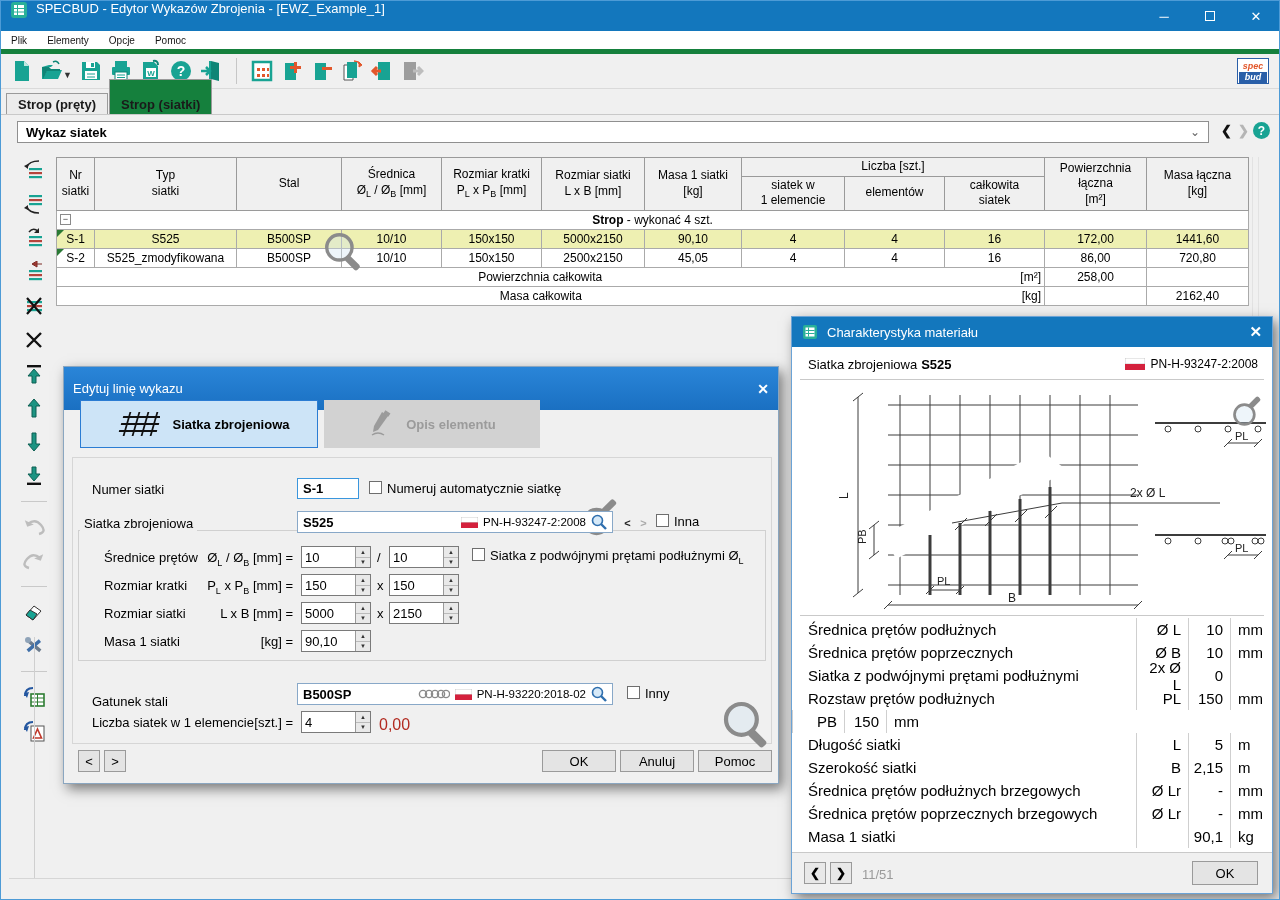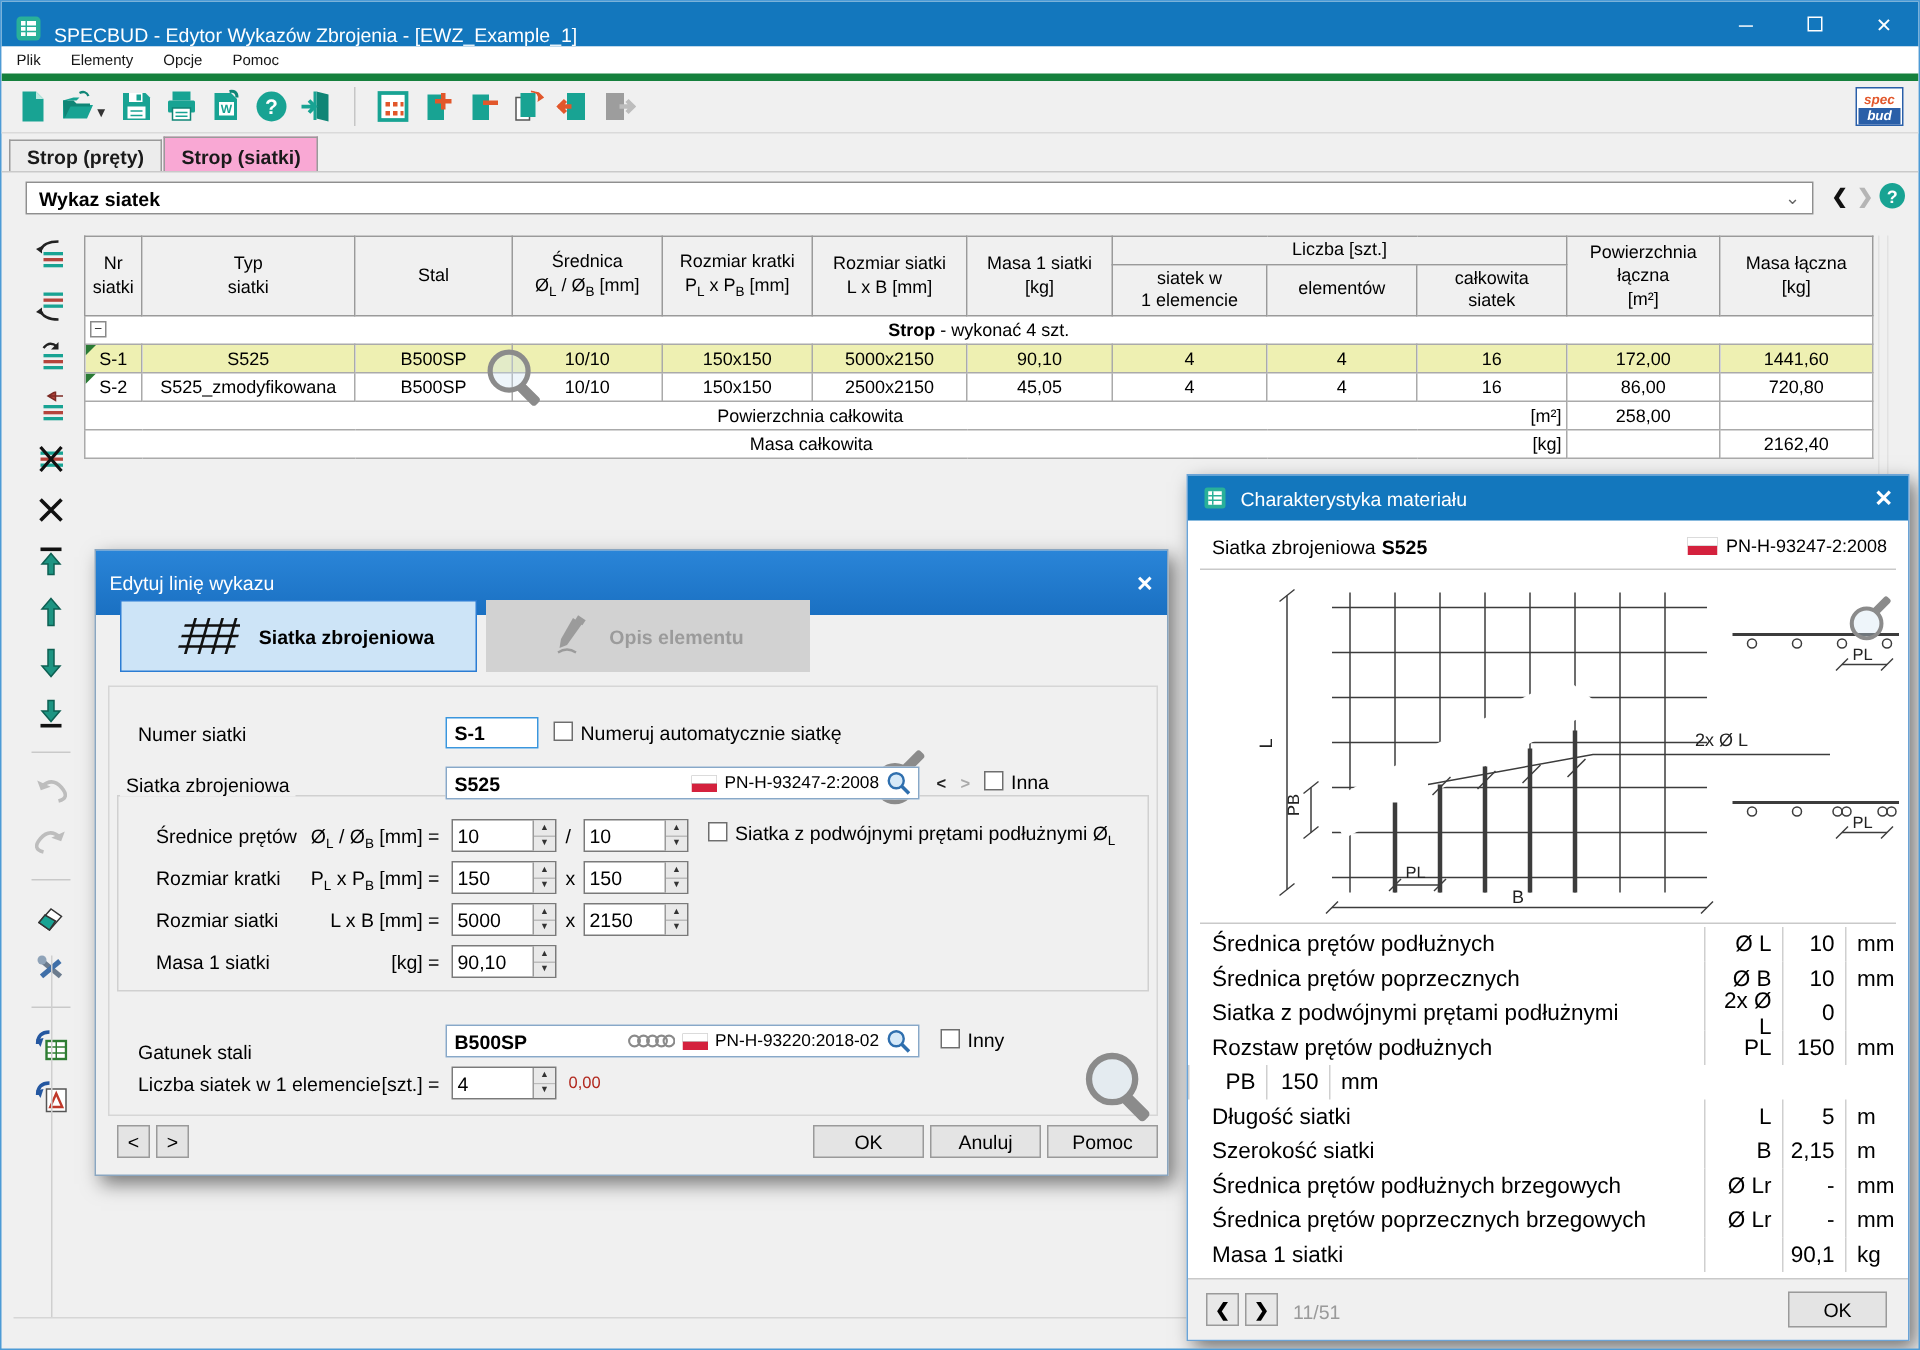--- a/index.html
+++ b/index.html
@@ -1,41 +1,41 @@
 <!DOCTYPE html>
 <html><head>
 <meta charset="utf-8">
 <style>
   *{box-sizing:border-box;margin:0;padding:0}
   html,body{width:1280px;height:900px}
   body{font-family:"Liberation Sans",sans-serif;background:#666}
   #app{position:relative;width:1280px;height:900px;background:#f0f0f0;overflow:hidden;border:1px solid #4d9bd6}
 
   
-  .titlebar{position:absolute;left:0;top:0;right:0;height:30px;background:#1377bd;display:flex;align-items:flex-end;color:#fff;font-size:13px}
+  .titlebar{position:absolute;left:0;top:0;right:0;height:30px;background:#1377bd;display:flex;align-items:flex-start;color:#fff;font-size:13px}
   .appicon{margin:0 8px 0 9px}
   .wctrls{margin-left:auto;display:flex;height:100%}
   .wc{width:46px;height:100%;display:flex;align-items:center;justify-content:center;color:#fff;font-size:13px}
   .wc .maxbox{width:10px;height:10px;border:1px solid #fff;display:inline-block}
 
   
   .menubar{position:absolute;left:0;top:30px;right:0;height:23px;background:#fff;display:flex;align-items:center;font-size:10px;color:#151515;border-bottom:5px solid #15803d}
   .menubar span{padding:0 10px;cursor:default}
   .toolbar{position:absolute;left:0;top:53px;right:0;height:35px;background:#f0f0f0;border-bottom:1px solid #dadada;display:flex;align-items:center;padding-left:6px}
   .tbi{width:30px;height:28px;display:flex;align-items:center;justify-content:center}
   .caret{font-size:9px;color:#333;margin:8px 4px 0 -4px}
   .tsep{width:1px;height:26px;background:#c6c6c6;margin:0 10px}
   .logo{position:absolute;right:10px;top:4px;width:32px;height:26px;border:1px solid #2a5fa8;background:#fff;font-weight:bold;font-style:italic;font-size:9px;line-height:1;text-align:center}
   .logo .l1{color:#e2572b;display:block;padding-top:3px}
   .logo .l2{color:#fff;background:#2a5fa8;display:block;margin:1px;padding:1px 0}
 
   
   .tabbar{position:absolute;left:0;top:88px;right:0;height:25px;display:flex;align-items:flex-end;padding-left:5px}
   .tab{font-weight:bold;font-size:13px;padding:3px 11px 2px;border:1px solid #9a9a9a;border-bottom:none;background:#ececec;color:#1a1a1a;margin-right:1px}
-  .tab.active{background:#f9a8d4;padding-top:5px;position:relative;z-index:3}
+  .tab.active{background:#15803d;padding-top:17px;position:relative;z-index:3}
   .contentline{position:absolute;left:0;top:113px;right:0;height:1px;background:#c9c9c9}
 
   
   #wykaz-bar{position:absolute;left:16px;top:120px;width:1192px;height:22px;background:#fff;border:1px solid #8f8f8f;display:flex;align-items:center;font-weight:bold;font-size:13px;padding:0 8px}
   #wykaz-bar .chev{margin-left:auto;font-weight:normal;color:#666;font-size:12px}
   .wnav{position:absolute;top:122px;font-size:13px;font-weight:bold}
   #wnav-prev{left:1220px;color:#111}
   #wnav-next{left:1237px;color:#b5b5b5}
   #wykaz-help{position:absolute;left:1252px;top:121px;width:17px;height:17px;border-radius:50%;background:#18a393;color:#fff;font-weight:bold;font-size:12px;display:flex;align-items:center;justify-content:center}
 
@@ -80,21 +80,21 @@
   #tab-siatka{left:16px;top:33px;width:238px;height:48px;background:#cde4f7;border:1px solid #2b7cd3;color:#000}
   #tab-opis{left:260px;top:33px;width:216px;height:48px;background:#d2d2d2;color:#9b9b9b}
   .dpanel{position:absolute;left:8px;top:90px;width:700px;height:287px;border:1px solid #d6d6d6}
   .dlabel{position:absolute;font-size:13px;color:#000;white-space:nowrap}
   .dsym{position:absolute;left:125px;width:104px;text-align:right;font-size:13px;white-space:nowrap}
   .dinput{position:absolute;background:#fff;border:1px solid #88a8c8;font-size:13px;display:flex;align-items:center;padding:0 5px;gap:5px}
   .dinput .val{font-weight:bold;flex:1}
   .norm{font-size:11.5px;font-weight:normal;white-space:nowrap}
   #dlg-fieldset{position:absolute;left:14px;top:163px;width:688px;height:131px;border:1px solid #d0d0d0}
   .legend{position:absolute;left:16px;top:149px;background:#f0f0f0;padding:0 4px;font-size:13px;z-index:2}
-  .red{color:#b22a20;font-size:11px}
+  .red{color:#b22a20;font-size:16px}
   .minibtn{position:absolute;width:15px;height:17px;font-size:11px;font-weight:bold;color:#222;display:flex;align-items:center;justify-content:center}
 
   
   #material{position:absolute;left:790px;top:315px;width:482px;height:578px;background:#fff;border:1px solid #6ba3d6;box-shadow:4px 5px 12px rgba(0,0,0,.5)}
   .mtitle{height:30px;background:#1377bd;color:#fff;display:flex;align-items:center;padding:0 10px;font-size:13px;gap:9px}
   .mtitle .dclose{font-size:15px}
   .msub{position:absolute;left:16px;top:40px;font-size:13px}
   .msub b{margin-left:4px}
   .mnorm{position:absolute;right:14px;top:40px;display:flex;align-items:center;gap:6px;font-size:12px}
   .mhr{position:absolute;left:8px;right:8px;height:1px;background:#c9c9c9}

